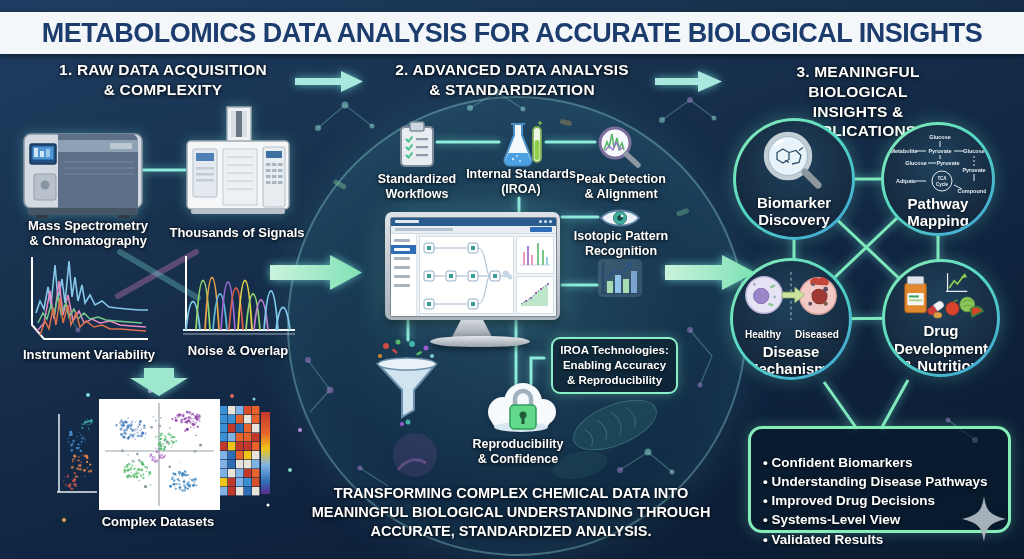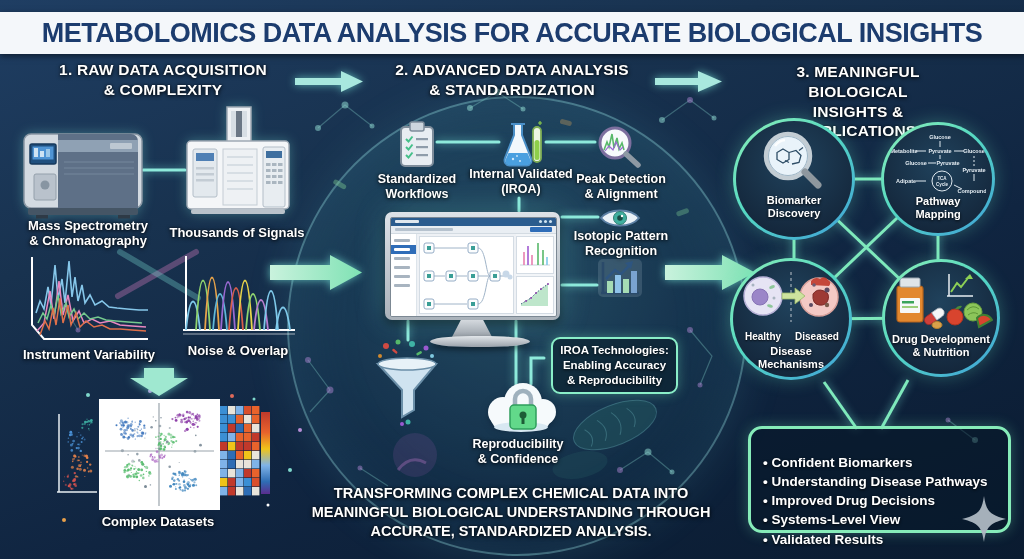--- a/index.html
+++ b/index.html
@@ -27,21 +27,21 @@
   .bullet-box{left:748px;top:426px;width:263px;height:107px;border:3px solid #86ecb9;border-radius:14px;
     background:rgba(8,24,40,.55);box-shadow:0 0 14px rgba(120,235,185,.3);box-sizing:border-box;padding:24px 12px;}
   .bullet{color:#fff;font-weight:bold;font-size:13.5px;line-height:1.42;text-shadow:0 1px 3px rgba(0,0,0,.9);}
   .bullet::before{content:"• ";}
   
   .ring{position:absolute;border-radius:50%;background:linear-gradient(140deg,#8ef0b6 0%,#55d8c2 45%,#3f9fd8 100%);
     box-shadow:0 0 18px rgba(110,230,190,.30);}
   .ring-inner{position:absolute;inset:3px;border-radius:50%;overflow:hidden;
     background:radial-gradient(circle at 50% 36%,#20425c 0%,#15293e 72%,#101f31 100%);
     display:flex;flex-direction:column;align-items:center;}
-  .circle-label{color:#fff;font-weight:bold;font-size:11px;line-height:1.15;text-align:center;white-space:pre-line;text-shadow:0 1px 3px rgba(0,0,0,.9);}
+  .circle-label{color:#fff;font-weight:bold;font-size:15px;line-height:1.15;text-align:center;white-space:pre-line;text-shadow:0 1px 3px rgba(0,0,0,.9);}
   .hd-row{position:relative;width:104px;height:12px;margin-top:7px;}
   .hd-row span{position:absolute;top:0;color:#fff;font-weight:bold;font-size:10px;text-shadow:0 1px 2px rgba(0,0,0,.9);}
   .hd-h{left:0;width:48px;text-align:center;}
   .hd-d{right:0;width:52px;text-align:center;}
   
   .monitor{left:385px;top:212px;width:175px;height:108px;background:linear-gradient(180deg,#dde2e7,#aab2ba);border-radius:7px;padding:5px;box-sizing:border-box;
     box-shadow:0 0 30px rgba(110,220,210,.28),0 4px 10px rgba(0,0,0,.5);}
   .screen{width:165px;height:98px;background:#f2f5f8;border-radius:2px;overflow:hidden;display:flex;flex-direction:column;border:1px solid #7c8893;}
   .scr-top{height:9px;background:#2b5c8e;display:flex;align-items:center;padding:0 4px;gap:2px;}
   .scr-logo{width:24px;height:3px;background:rgba(255,255,255,.85);border-radius:1px;}
@@ -782,21 +782,21 @@
 
   <svg class="abs" style="left:596px;top:124px" width="46" height="44">
     <circle cx="19" cy="19" r="15" fill="#f7fafc" stroke="#7c6f9e" stroke-width="3"></circle>
     <polyline points="8,26 11,18 13,23 16,10 18,24 21,14 23,25 26,19 28,26" fill="none" stroke="#58b86a" stroke-width="1.6"></polyline>
     <polyline points="9,27 13,22 17,26 20,18 24,26 27,23" fill="none" stroke="#9a6ad1" stroke-width="1.2"></polyline>
     <line x1="30" y1="30" x2="42" y2="41" stroke="#8e99a4" stroke-width="5.5" stroke-linecap="round"></line>
   </svg>
 
   <div class="lbl" style="left:417px;top:172px">Standardized
 Workflows</div>
-  <div class="lbl" style="left:521px;top:167px">Internal Validated
+  <div class="lbl" style="left:521px;top:167px">Internal Standards
 (IROA)</div>
   <div class="lbl" style="left:621px;top:172px">Peak Detection
 &amp; Alignment</div>
 
   <div class="abs monitor">
     <div class="screen">
       <div class="scr-top">
         <span class="scr-logo"></span>
           <span class="sp"></span>
         <span class="tb-dot"></span>

